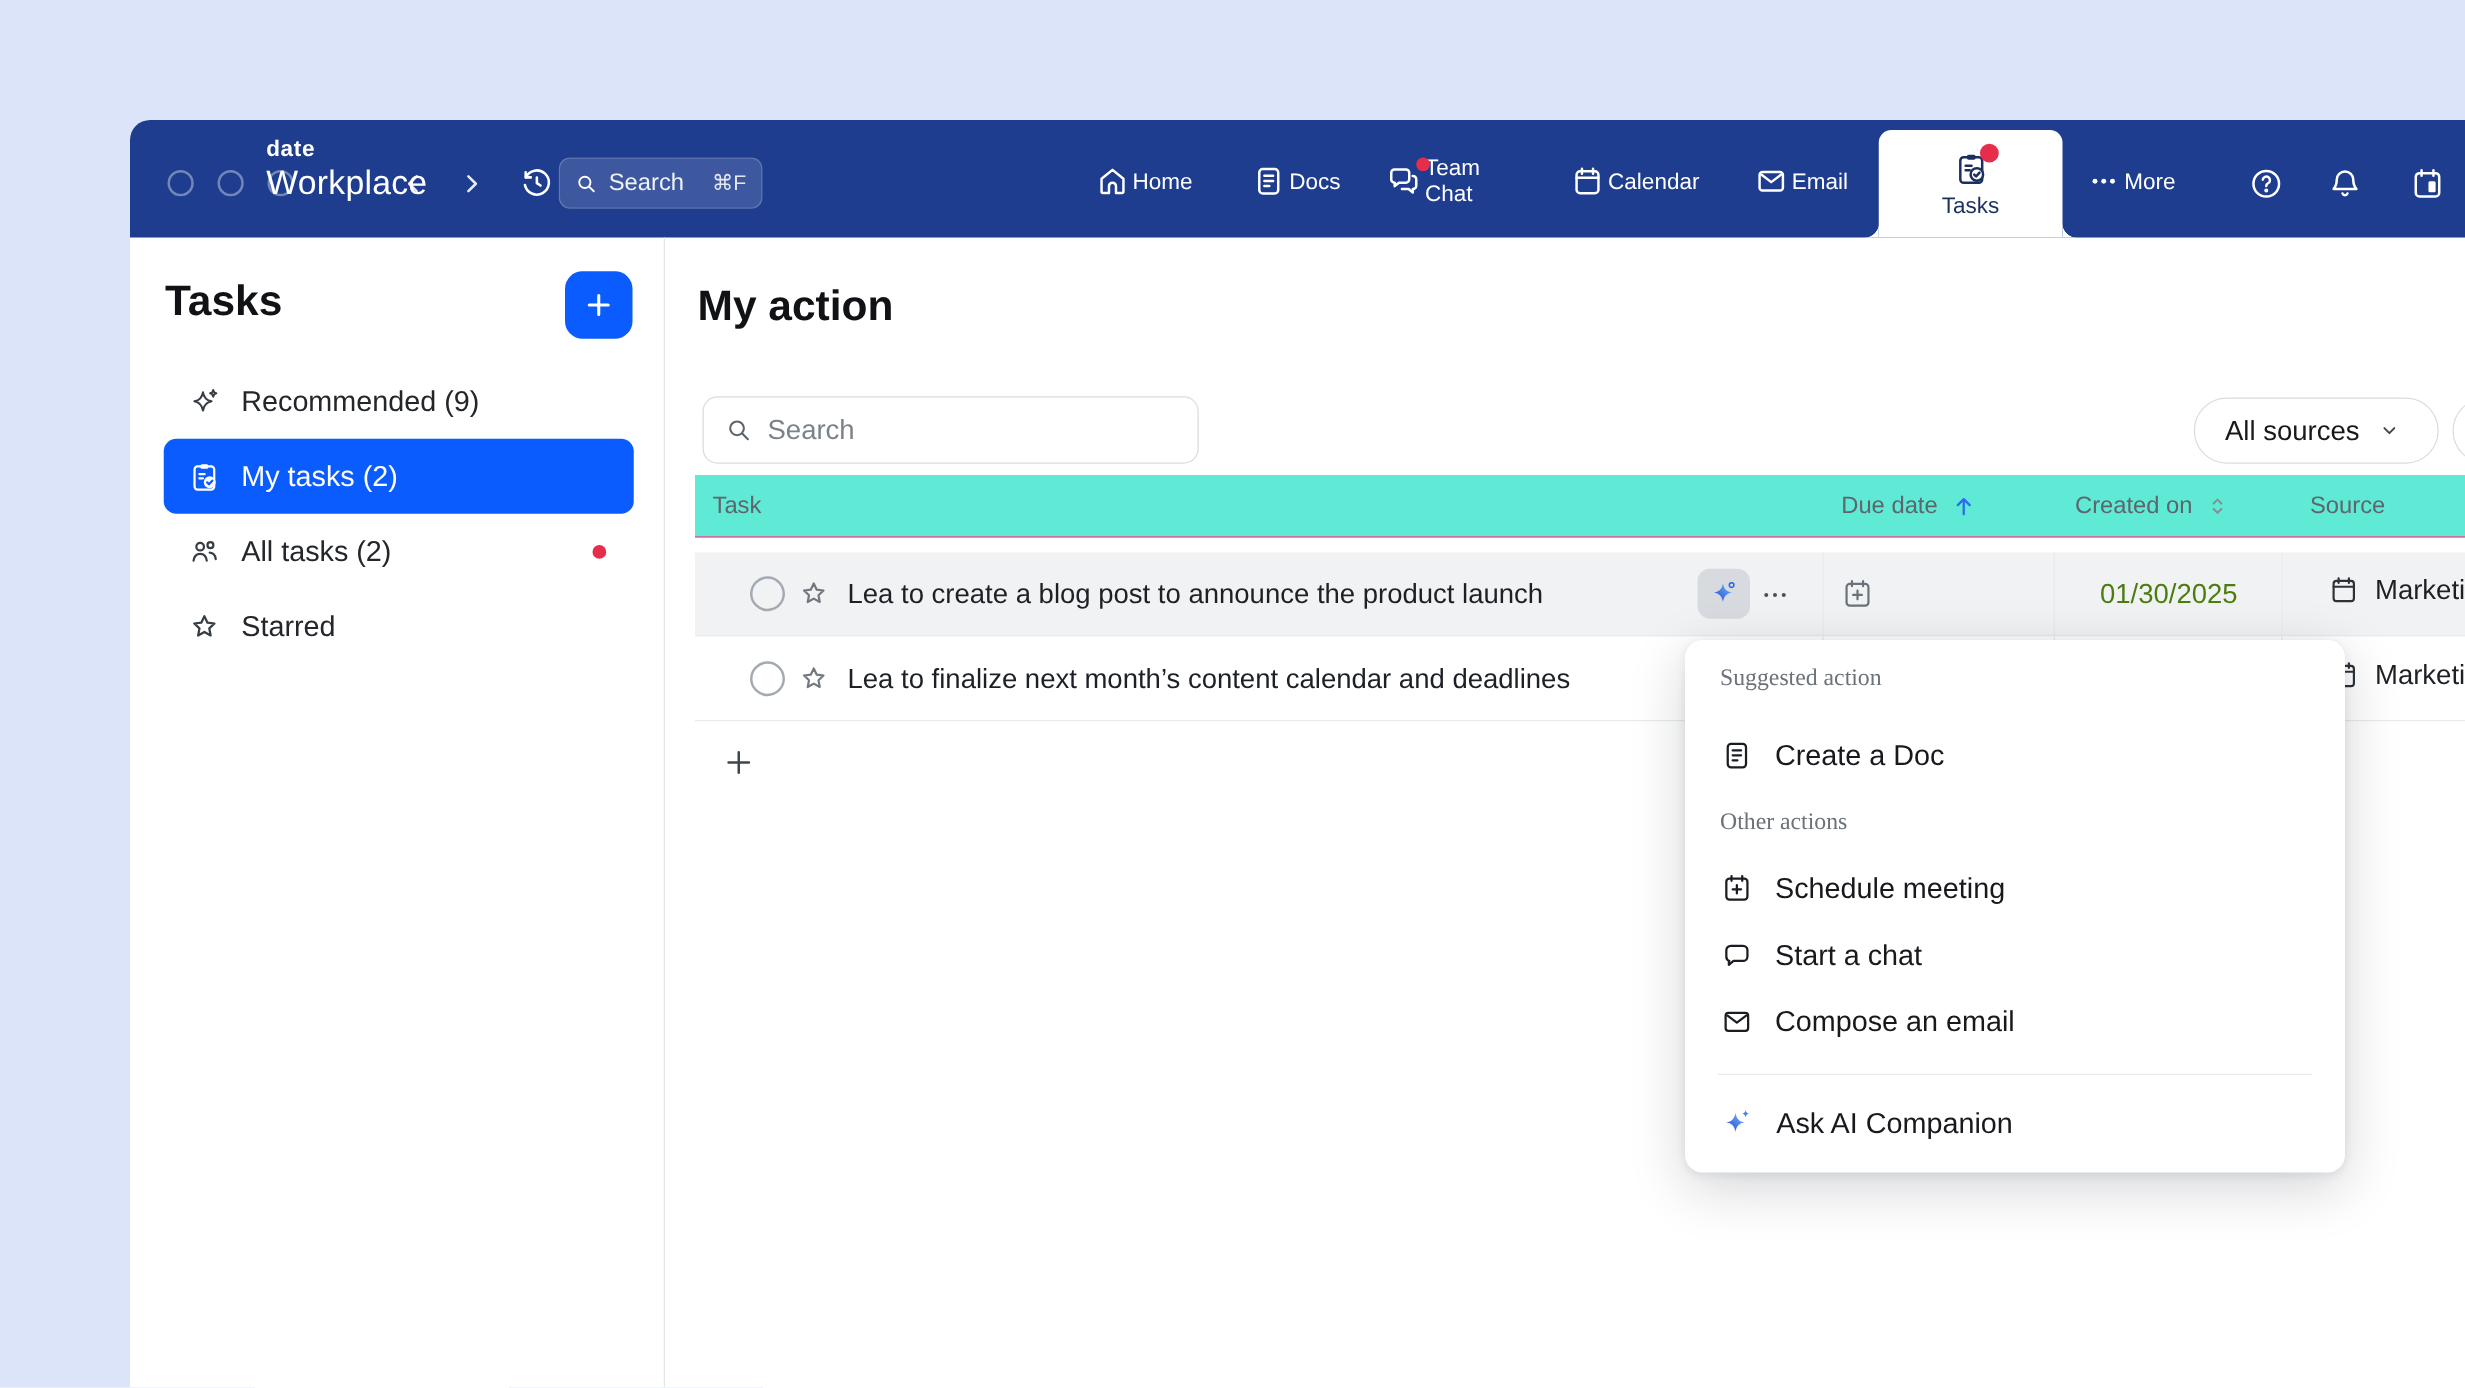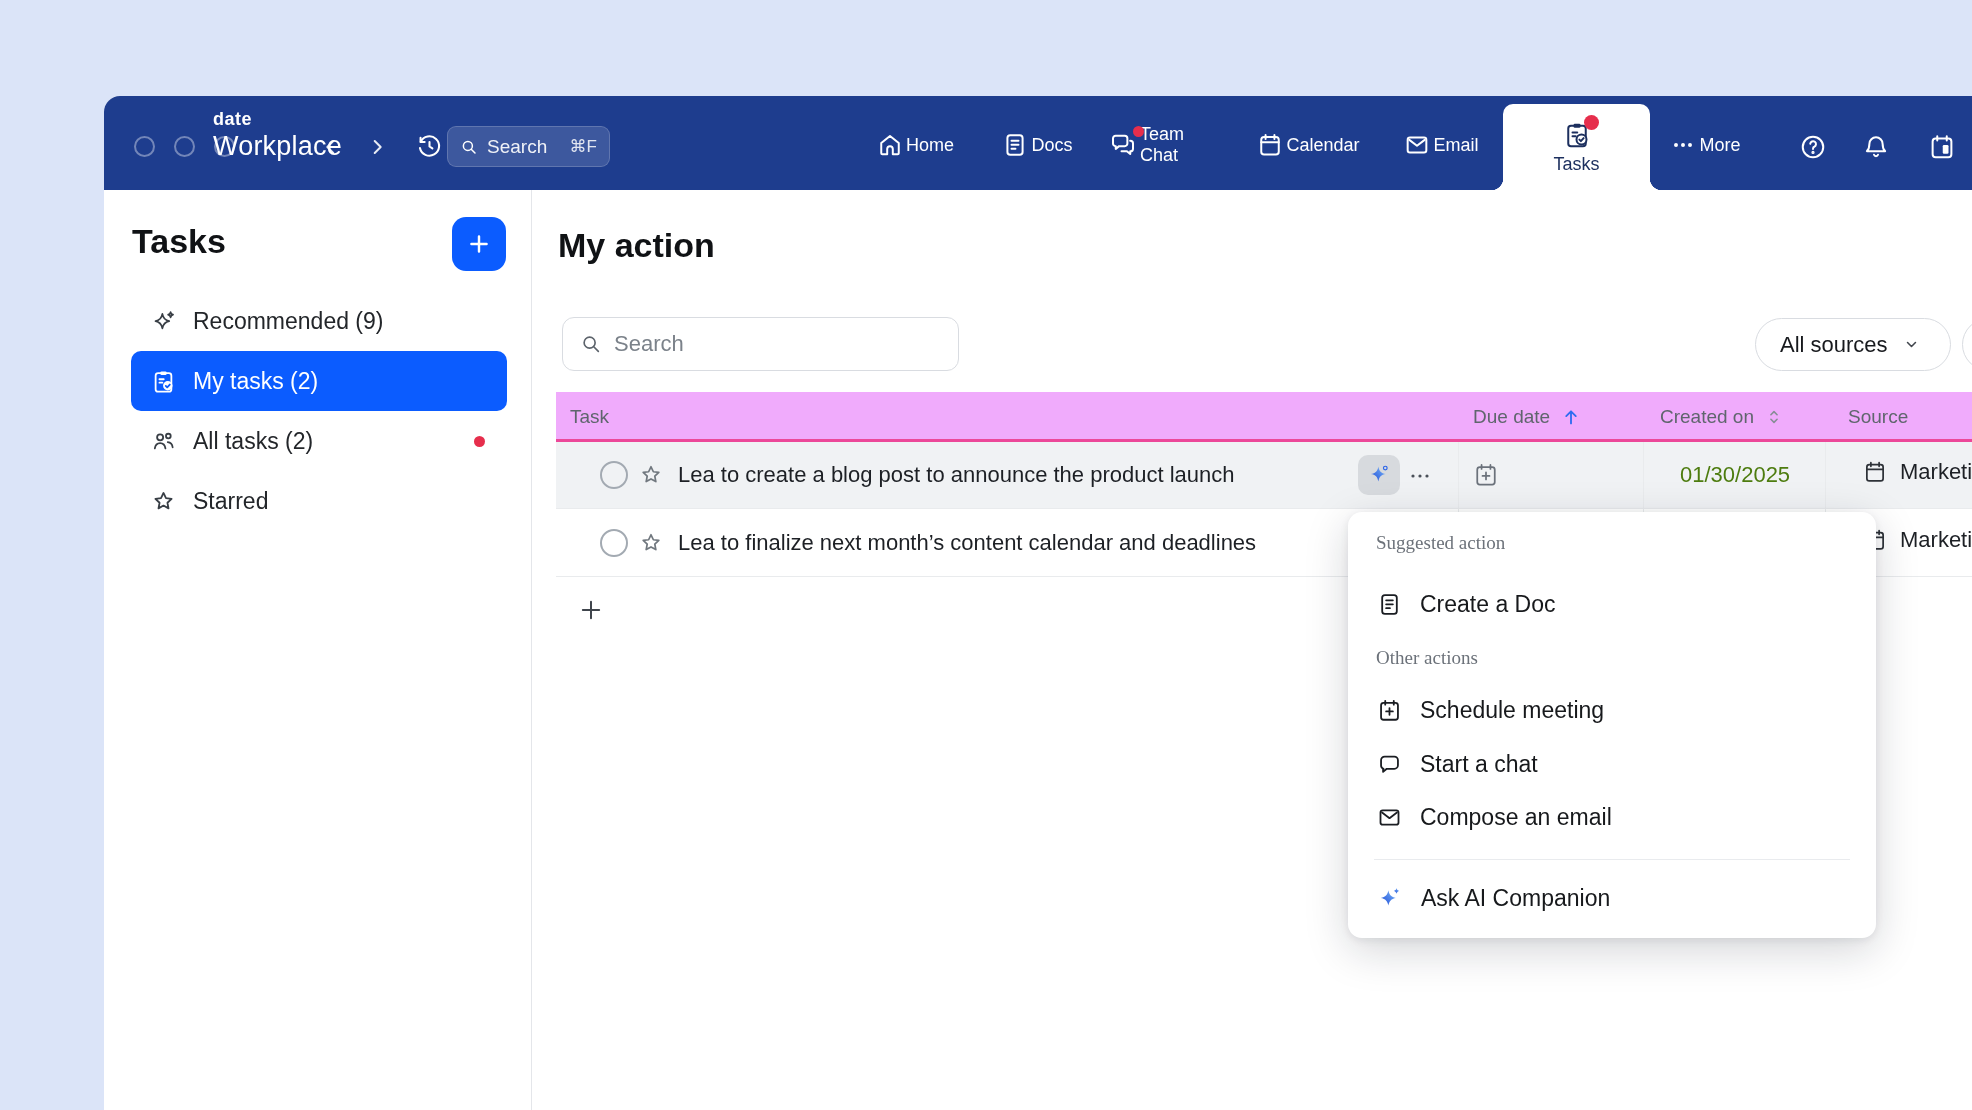--- a/index.html
+++ b/index.html
@@ -60,22 +60,22 @@
   
   .main-title { position:absolute; left:558px; top:226px; font-size:34px; font-weight:700; color:#101215; }
   .search-input { position:absolute; left:562px; top:317px; width:397px; height:54px; background:#fff;
                   border:1px solid #d9dce1; border-radius:12px; display:flex; align-items:center; }
   .search-input .ph { font-size:22px; color:#7b828a; margin-left:12px; }
   .filter-pill { position:absolute; top:318px; height:53px; background:#fff; border:1px solid #d9dce1;
                  border-radius:27px; display:flex; align-items:center; }
   .filter-pill .lbl { font-size:22px; color:#17191d; margin-left:24px; margin-right:14px; }
 
   
-  .thead { position:absolute; left:556px; right:0; top:392px; height:50px; background:#f0abfc;
-           border-bottom:3px solid #ec4899; }
+  .thead { position:absolute; left:556px; right:0; top:380px; height:50px; background:#5eead4;
+           border-bottom:1px solid #ec4899; }
   .th { position:absolute; top:0; height:50px; display:flex; align-items:center; gap:10px;
         font-size:19px; color:#5f656d; }
   .trow { position:absolute; left:556px; right:0; border-bottom:1px solid #e9ebed; }
   .trow.selected { background:#f0f2f4; }
   .vline { position:absolute; top:0; bottom:0; width:1px; background:#e9ebed; }
   .cb-circle { position:absolute; width:28px; height:28px; border-radius:50%;
                border:2px solid #a3aab2; background:transparent; }
   .row-title { position:absolute; left:122px; font-size:22px; color:#1d2025; white-space:nowrap; }
   .ai-btn { position:absolute; left:802px; width:42px; height:40px; border-radius:10px;
             background:#d7dade; display:flex; align-items:center; justify-content:center; }

